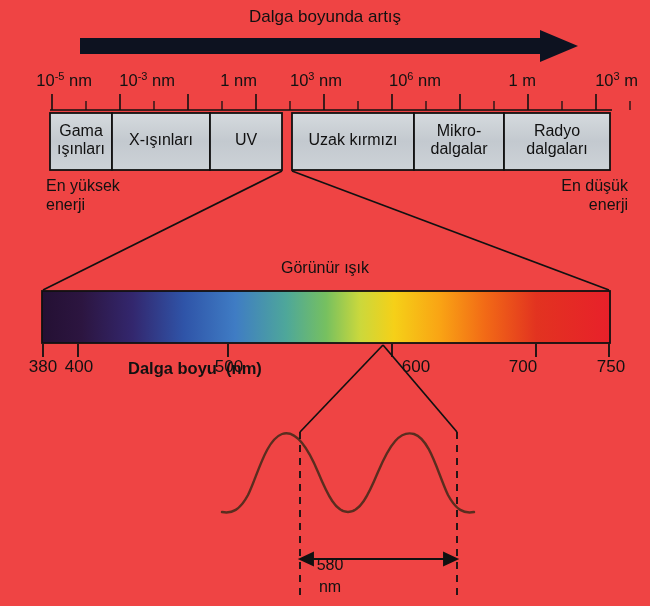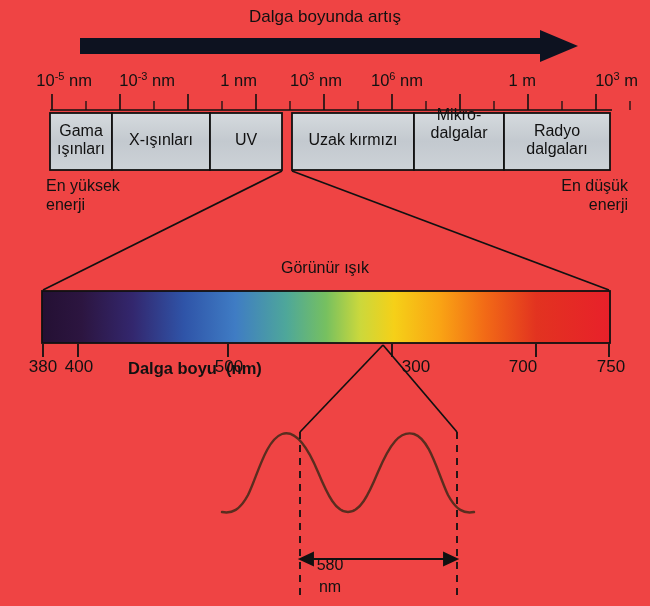--- a/index.html
+++ b/index.html
@@ -198,40 +198,40 @@
       <polygon points="457,559 444,553 444,565"></polygon>
     </g>
   </svg>
 
   <div class="txt title-top">Dalga boyunda artış</div>
 
   <div class="txt scale-lbl" style="left:12px;  top:72px; width:80px;"><span>10</span><sup>-5</sup> <span>nm</span></div>
   <div class="txt scale-lbl" style="left:95px;  top:72px; width:80px;"><span>10</span><sup>-3</sup> <span>nm</span></div>
   <div class="txt scale-lbl" style="left:181px; top:72px; width:76px;"><span>1</span><sup></sup> <span>nm</span></div>
   <div class="txt scale-lbl" style="left:262px; top:72px; width:80px;"><span>10</span><sup>3</sup> <span>nm</span></div>
-  <div class="txt scale-lbl" style="left:343px; top:72px; width:80px;"><span>10</span><sup>6</sup> <span>nm</span></div>
+  <div class="txt scale-lbl" style="left:361px; top:72px; width:80px;"><span>10</span><sup>6</sup> <span>nm</span></div>
   <div class="txt scale-lbl" style="left:460px; top:72px; width:76px;"><span>1</span><sup></sup> <span>m</span></div>
   <div class="txt scale-lbl" style="left:558px; top:72px; width:80px;"><span>10</span><sup>3</sup> <span>m</span></div>
 
   <div class="txt band-lbl" style="left:50px;  top:122px; width:62px;">Gama<br>ışınları</div>
   <div class="txt band-lbl" style="left:112px; top:131px; width:98px;">X-ışınları</div>
   <div class="txt band-lbl" style="left:210px; top:131px; width:72px;">UV</div>
   <div class="txt band-lbl" style="left:292px; top:131px; width:122px;">Uzak kırmızı</div>
-  <div class="txt band-lbl" style="left:414px; top:106px; width:90px;">Mikro-<br>dalgalar</div>
+  <div class="txt band-lbl" style="left:414px; top:122px; width:90px;">Mikro-<br>dalgalar</div>
   <div class="txt band-lbl" style="left:504px; top:122px; width:106px;">Radyo<br>dalgaları</div>
 
   <div class="txt energy-lbl energy-left">En yüksek<br>enerji</div>
   <div class="txt energy-lbl energy-right">En düşük<br>enerji</div>
 
   <div class="txt vis-title">Görünür ışık</div>
 
   <div class="txt nm-tick" style="left:18px;  top:358px; width:50px;">380</div>
   <div class="txt nm-tick" style="left:54px;  top:358px; width:50px;">400</div>
   <div class="txt nm-tick" style="left:204px; top:358px; width:50px;">500</div>
-  <div class="txt nm-tick" style="left:391px; top:358px; width:50px;">300</div>
+  <div class="txt nm-tick" style="left:391px; top:358px; width:50px;">600</div>
   <div class="txt nm-tick" style="left:498px; top:358px; width:50px;">700</div>
   <div class="txt nm-tick" style="left:586px; top:358px; width:50px;">750</div>
 
   <div class="txt axis-cap">Dalga boyu  (nm)</div>
 
   <div class="txt wave-num">580</div>
   <div class="txt wave-unit">nm</div>
 
 </div>
 

